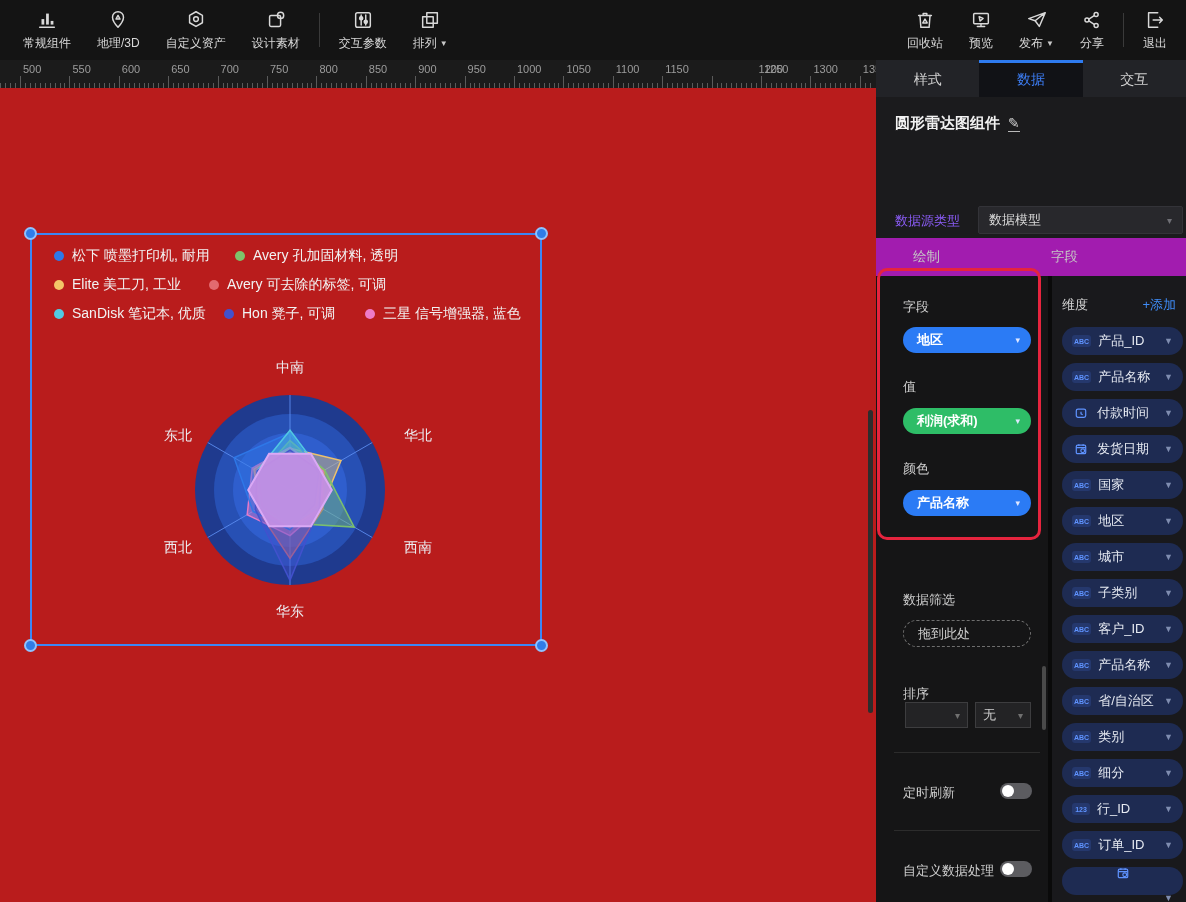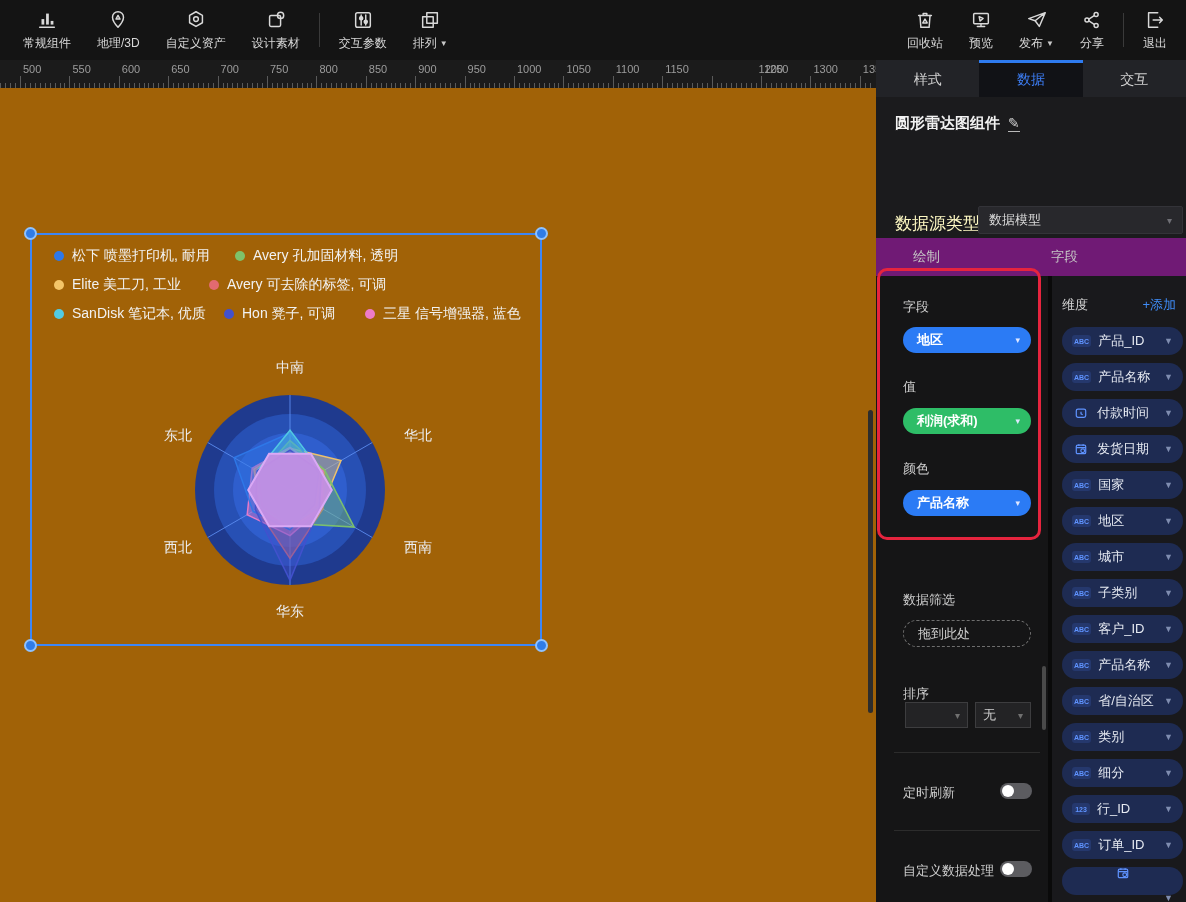--- a/index.html
+++ b/index.html
@@ -20,21 +20,21 @@
   .tb-item .caret { font-size:8px; color:#c9c9c9; }
   .tb-divider { width:1px; height:34px; background:#3a3a3a; margin:0 6px; }
 
   
   .ruler { position:absolute; left:0; top:60px; width:876px; height:28px;
            background:#1b1b1b; overflow:hidden; }
   .ruler .tick { position:absolute; bottom:0; width:1px; background:#5a5a5a; }
   .ruler .num  { position:absolute; top:3px; font-size:11px; color:#9c9c9c; }
 
   
-  .canvas { position:absolute; left:0; top:88px; width:876px; height:814px; background:#a16207; }
+  .canvas { position:absolute; left:0; top:88px; width:876px; height:814px; background:#b91c1c; }
   .canvas-scrollbar { position:absolute; left:868px; top:410px; width:5px; height:303px;
                       background:#2d2d2d; border-radius:3px; }
 
   
   .component { position:absolute; left:30px; top:145px; width:512px; height:413px;
                border:2px solid #3c86f6; }
   .handle { position:absolute; width:13px; height:13px; border-radius:50%;
             background:#2f7ce8; border:2px solid #8ec2ff; }
   .h-tl { left:-8px; top:-8px; } .h-tr { right:-8px; top:-8px; }
   .h-bl { left:-8px; bottom:-8px; } .h-br { right:-8px; bottom:-8px; }
@@ -52,28 +52,28 @@
   .panel-tab { flex:1; display:flex; align-items:center; justify-content:center;
                font-size:14px; color:#cfcfcf; background:#222327; cursor:pointer;
                border-top:3px solid transparent; }
   .panel-tab.active { background:#111216; color:#3d7ef5; border-top:3px solid #2e7bf0; }
 
   .panel-title-row { position:absolute; left:19px; top:54px; display:flex; align-items:center; gap:8px; }
   .panel-title { font-size:15px; font-weight:bold; color:#f2f2f2; }
   .pencil { font-size:14px; color:#cfcfcf; border-bottom:1px solid #b9b9b9; line-height:14px;
             padding-bottom:1px; cursor:pointer; }
 
-  .form-label { position:absolute; left:19px; font-size:17px; color:#fef9c3; }
+  .form-label { position:absolute; left:19px; font-size:13px; color:#8b5cf6; }
   .select { position:absolute; left:102px; width:205px; height:28px; background:#28282c;
             border:1px solid #333338; border-radius:2px; display:flex; align-items:center;
             padding:0 10px; font-size:13px; color:#dcdcdc; cursor:pointer; }
   .select .chev { margin-left:auto; color:#6f6f75; font-size:10px; }
 
   .subtab-header { position:absolute; left:0; top:178px; width:310px; height:38px;
-                   background:#701a75; display:flex; align-items:center; }
+                   background:#a21caf; display:flex; align-items:center; }
   .subtab { font-size:13.5px; color:#c4c4c4; cursor:pointer; }
   .subtab.draw { margin-left:37px; }
   .subtab.fields { margin-left:111px; }
 
   .col-left  { position:absolute; left:0;   top:216px; width:172px; height:626px; background:#151516; }
   .col-div   { position:absolute; left:172px; top:216px; width:4px; height:626px; background:#0a0a0a; }
   .col-right { position:absolute; left:176px; top:216px; width:134px; height:626px; background:#19191c; }
 
   .highlight-box { position:absolute; left:1px; top:208px; width:164px; height:272px;
                    border:3px solid #e6243e; border-radius:10px; pointer-events:none; z-index:5;}

